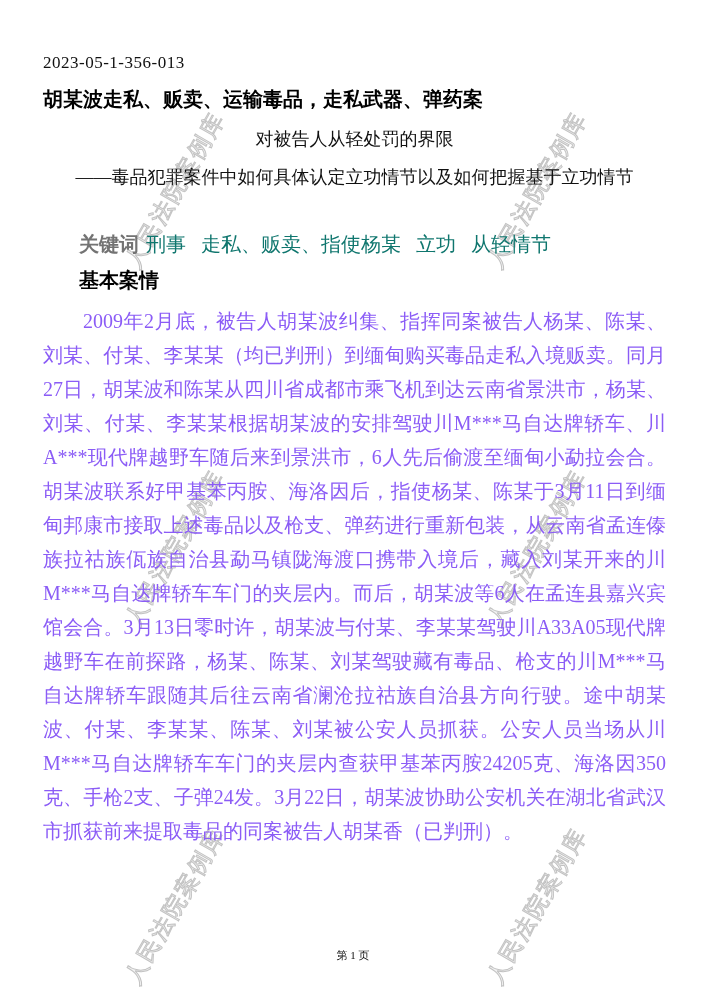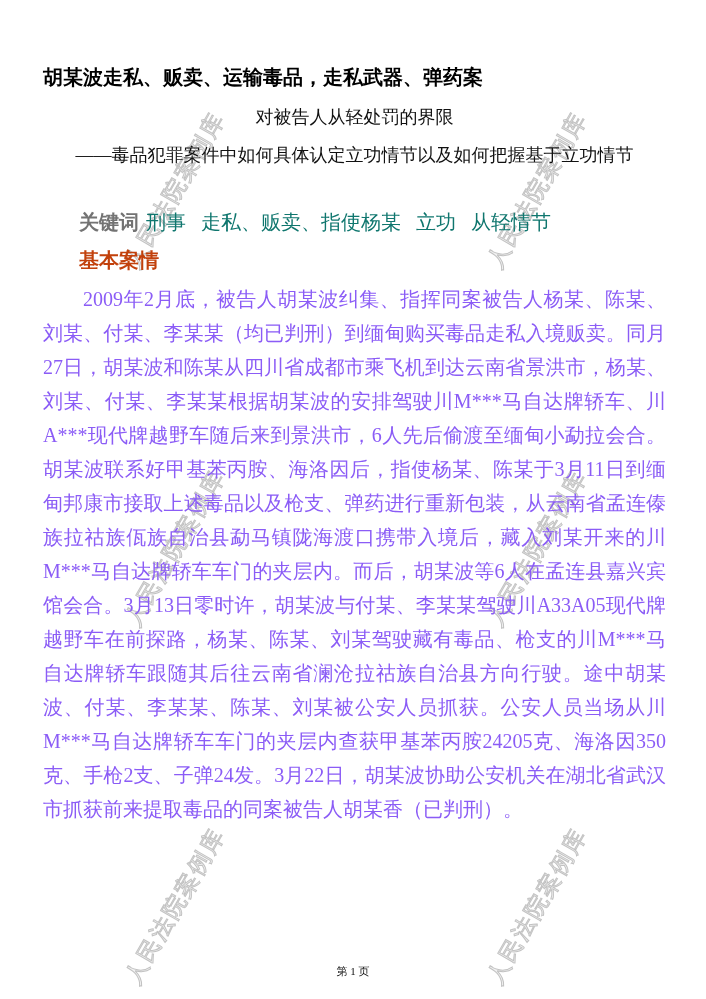--- a/index.html
+++ b/index.html
@@ -75,40 +75,40 @@
     font-family: "Liberation Sans", "DejaVu Sans", sans-serif;
     font-weight: 700;
     color: #737373;
     margin-right: 7px;
   }
   .kw-item { margin-right: 15px; color: #0f766e; }
   .kw-item:last-child { margin-right: 0; }
   .section-heading {
     margin: 10px 0 8px 0;
     padding-left: 36px;
-    font-family: Liberation Sans, sans-serif;
+    font-family: Liberation Mono, monospace;
     font-size: 20px;
     line-height: 28px;
     font-weight: 700;
-    color: #c2410c;
+    color: #000000;
   }
   .body-para {
     margin: 0;
     font-size: 20px;
     line-height: 34px;
     text-align: justify;
     text-indent: 2em;
     color: #8b5cf6;
   }
   .body-para.first { margin-top: 4px; }
   .footer {
     position: absolute;
     left: 0;
     right: 0;
-    bottom: 20px;
+    bottom: 36px;
     z-index: 1;
     text-align: center;
     font-size: 11px;
     color: #111;
   }
 </style>
 </head>
 <body>
 
 <div class="page">
@@ -117,20 +117,21 @@
     <span class="wm wm1">人民法院案例库</span>
     <span class="wm wm2">人民法院案例库</span>
     <span class="wm wm3">人民法院案例库</span>
     <span class="wm wm4">人民法院案例库</span>
     <span class="wm wm5">人民法院案例库</span>
     <span class="wm wm6">人民法院案例库</span>
   </div>
 
   <div class="content">
 
+    <div class="case-number">2023-05-1-356-013</div>
 
     <h1 class="title">胡某波走私、贩卖、运输毒品，走私武器、弹药案</h1>
 
     <div class="subtitle">
       <div>对被告人从轻处罚的界限</div>
       <div>——毒品犯罪案件中如何具体认定立功情节以及如何把握基于立功情节</div>
     </div>
 
     <div class="keywords">
       <span class="kw-label">关键词</span><span class="kw-item">刑事</span><span class="kw-item">走私、贩卖、指使杨某</span><span class="kw-item">立功</span><span class="kw-item">从轻情节</span>

